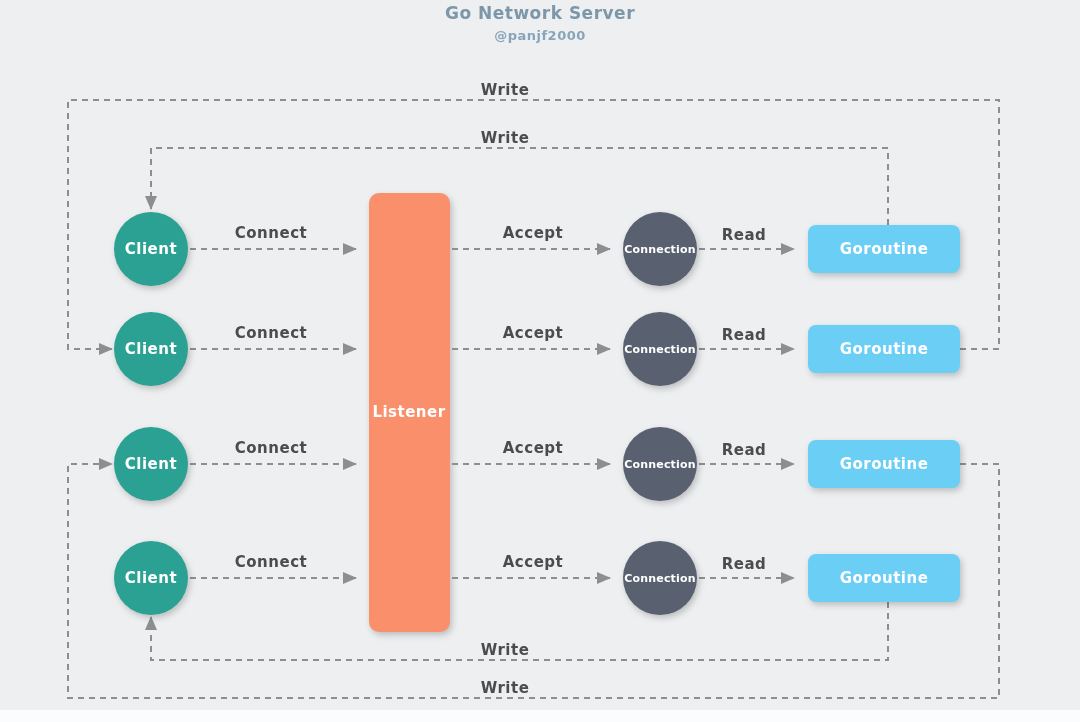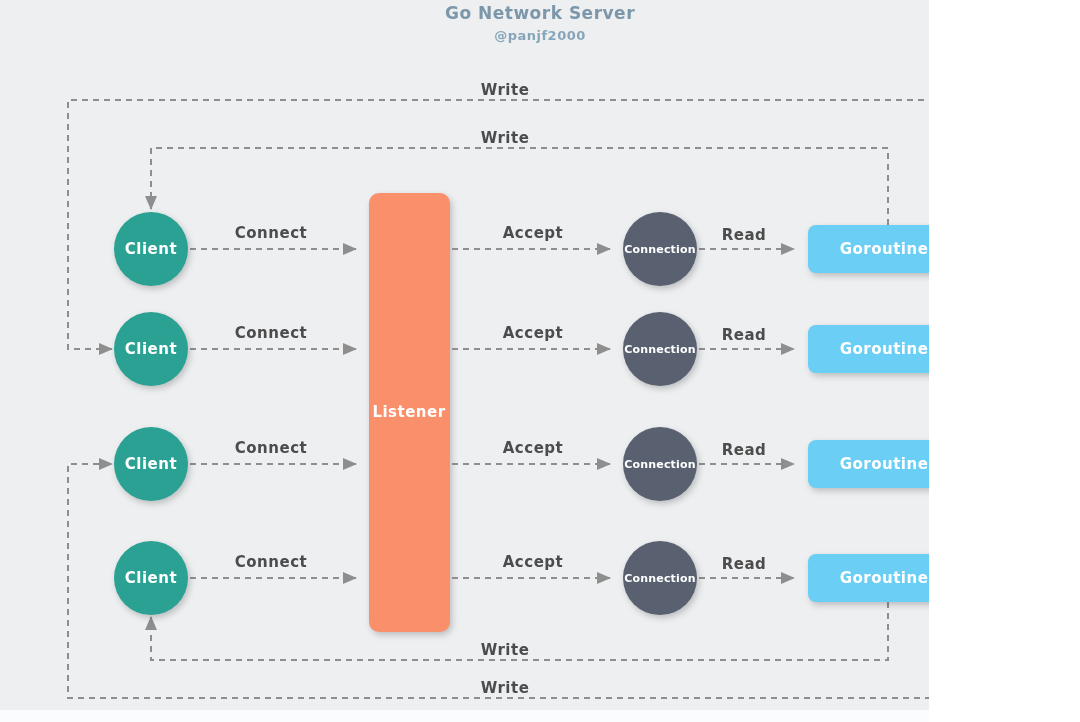--- a/index.html
+++ b/index.html
@@ -1,16 +1,16 @@
 <!DOCTYPE html>
 <html><head>
 <meta charset="utf-8">
 <style>
   html,body { margin:0; padding:0; background:#ffffff; }
-  .stage { position:relative; width:929px; height:722px; overflow:hidden; }
+  .stage { position:relative; width:1080px; height:722px; overflow:hidden; }
   svg { display:block; }
   .dash { stroke-width:2; stroke-dasharray:6 5; fill:none; }
   .shadow { filter: drop-shadow(2px 3px 3px rgba(60,60,60,0.28)); }
   .title-text { font:bold 17px "DejaVu Sans", sans-serif; text-anchor:middle; letter-spacing:0.5px; }
   .subtitle-text { font:bold 13px "DejaVu Sans", sans-serif; text-anchor:middle; letter-spacing:0.5px; }
   .edge-label { font:bold 15px "DejaVu Sans", sans-serif; text-anchor:middle; letter-spacing:0.5px; }
   .node-label { font:bold 15px "DejaVu Sans", sans-serif; text-anchor:middle; letter-spacing:0.5px; }
   .node-label-sm { font:bold 11px "DejaVu Sans", sans-serif; text-anchor:middle; letter-spacing:0.2px; }
 </style>
 </head>

